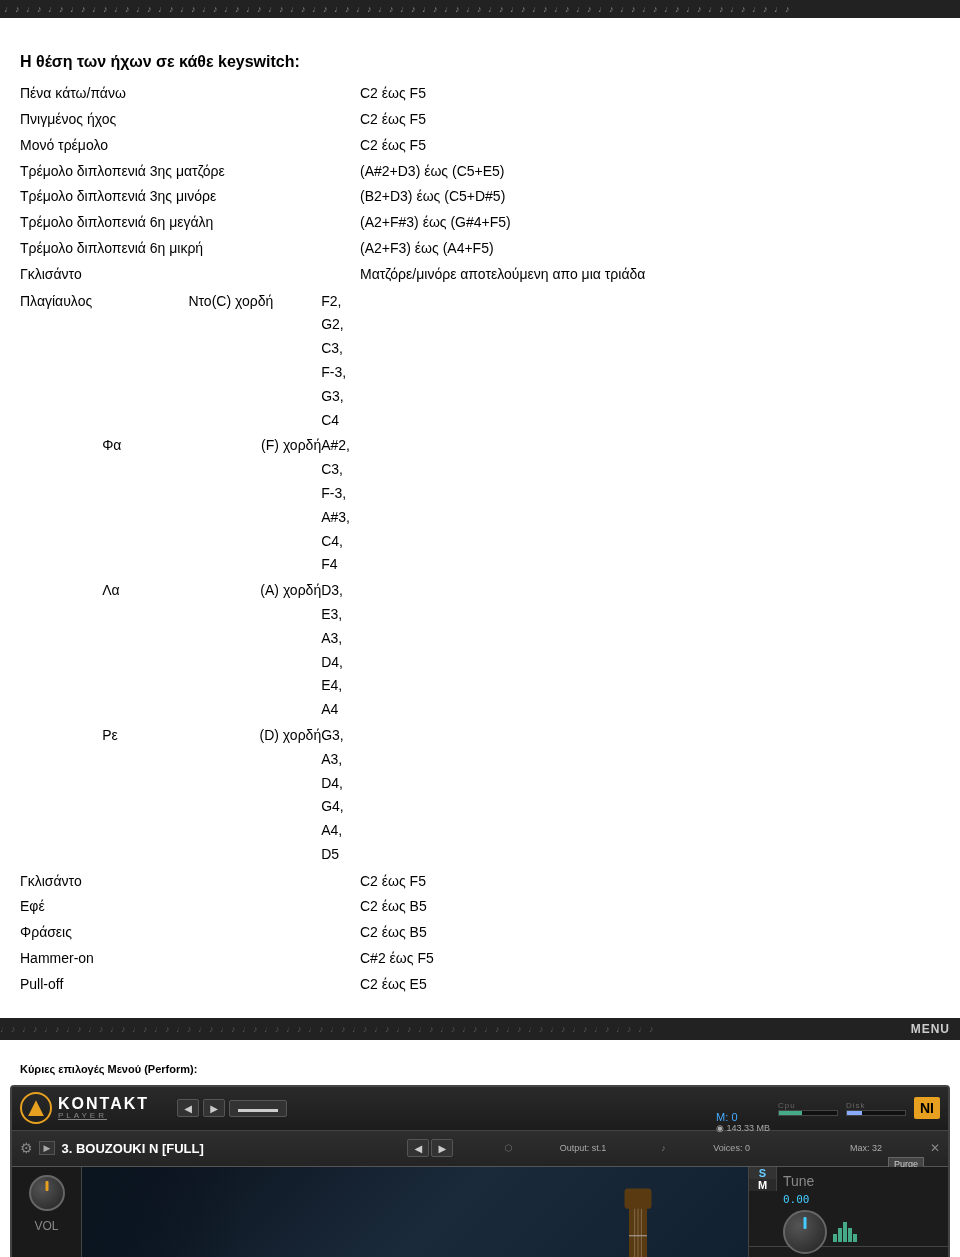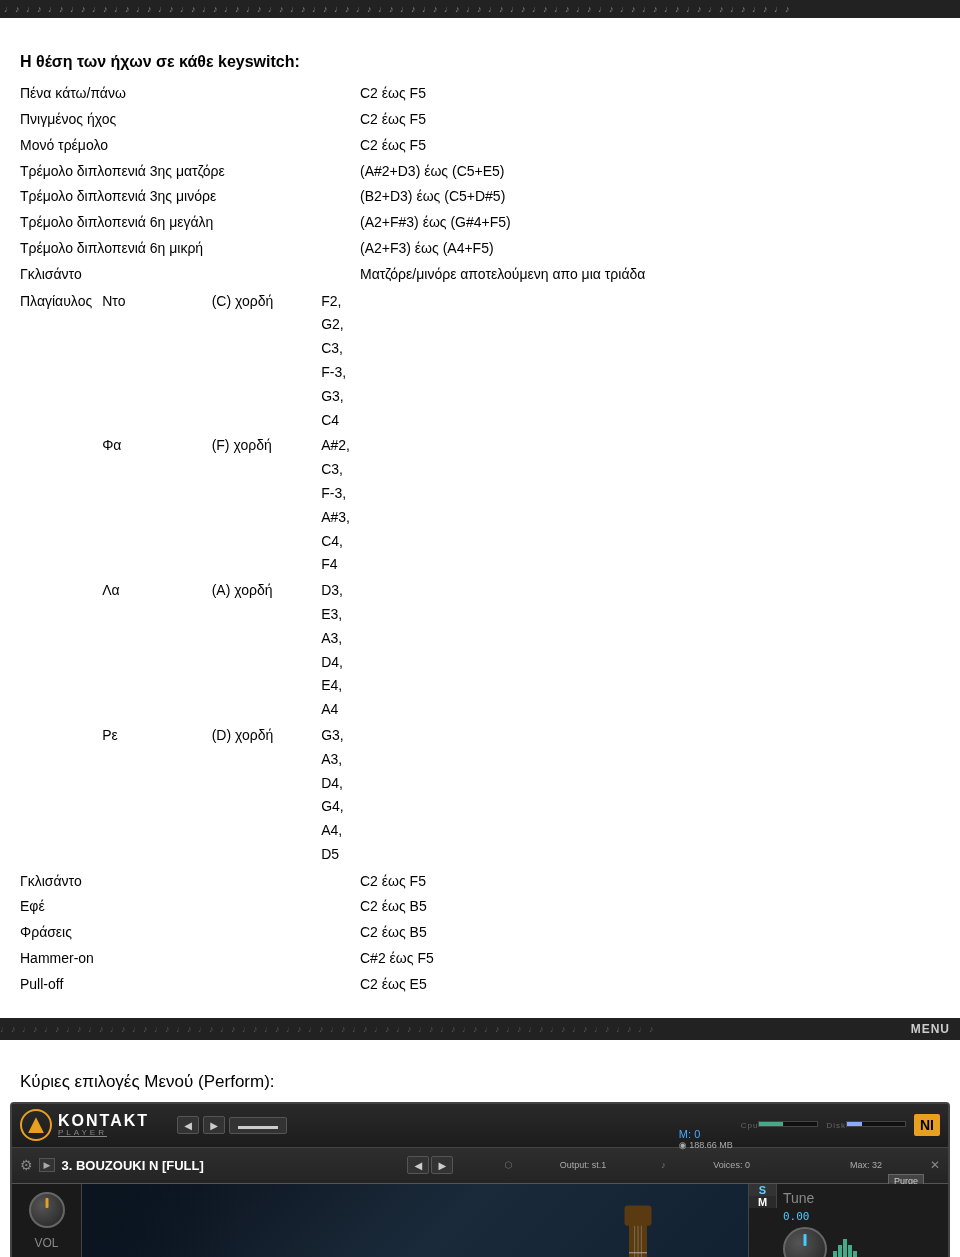--- a/index.html
+++ b/index.html
@@ -59,20 +59,21 @@
     .sub-table td {
       vertical-align: top;
       padding: 1px 0;
       font-size: 14px;
     }
     .sub-table td:first-child {
       width: 60px;
     }
     .sub-table td:nth-child(2) {
       width: 110px;
+      text-align: right;
     }
 
     
     .menu-bar {
       background: #222;
       height: 22px;
       width: 100%;
       display: flex;
       align-items: center;
       justify-content: flex-end;
@@ -96,23 +97,23 @@
     .menu-label {
       color: #ccc;
       font-size: 12px;
       font-weight: bold;
       letter-spacing: 1px;
       z-index: 2;
     }
 
     
     .section-heading {
-      padding: 32px 20px 10px 20px;
-      font-size: 17px;
-      font-weight: normal;
+      padding: 23px 20px 10px 20px;
+      font-size: 11px;
+      font-weight: bold;
     }
 
     
     .kontakt-ui {
       margin: 0 10px 20px 10px;
       background: #1a1a1a;
       border: 2px solid #444;
       border-radius: 4px;
       overflow: hidden;
       position: relative;
@@ -187,21 +188,21 @@
       border: 1px solid #555;
       color: #ccc;
       font-size: 10px;
       padding: 2px 8px;
       border-radius: 2px;
       cursor: pointer;
     }
     .kontakt-spacer { flex: 1; }
     .stat-group {
       display: flex;
-      flex-direction: row;
+      flex-direction: column;
       align-items: flex-start;
     }
     .stat-label {
       color: #666;
       font-size: 8px;
       letter-spacing: 1px;
     }
     .stat-bar {
       width: 60px;
       height: 6px;
@@ -568,21 +569,21 @@
       </div>
     </div>
     <div class="kontakt-nav">
       <div class="nav-btn">◀</div>
       <div class="nav-btn">▶</div>
       <div class="kontakt-file-btn">▬▬▬▬</div>
     </div>
     <div class="kontakt-spacer"></div>
     <div class="kontakt-info">
       <div style="color:#4af;font-size:11px;">M: 0</div>
-      <div style="font-size:9px;">◉ 188.66 MB</div>
+      <div style="font-size:9px;">◉ 143.33 MB</div>
     </div>
     <div class="stat-group">
       <div class="stat-label">Cpu</div>
       <div class="stat-bar">
         <div class="stat-bar-fill" style="width:40%;"></div>
       </div>
     </div>
     <div class="stat-group">
       <div class="stat-label">Disk</div>
       <div class="stat-bar">

